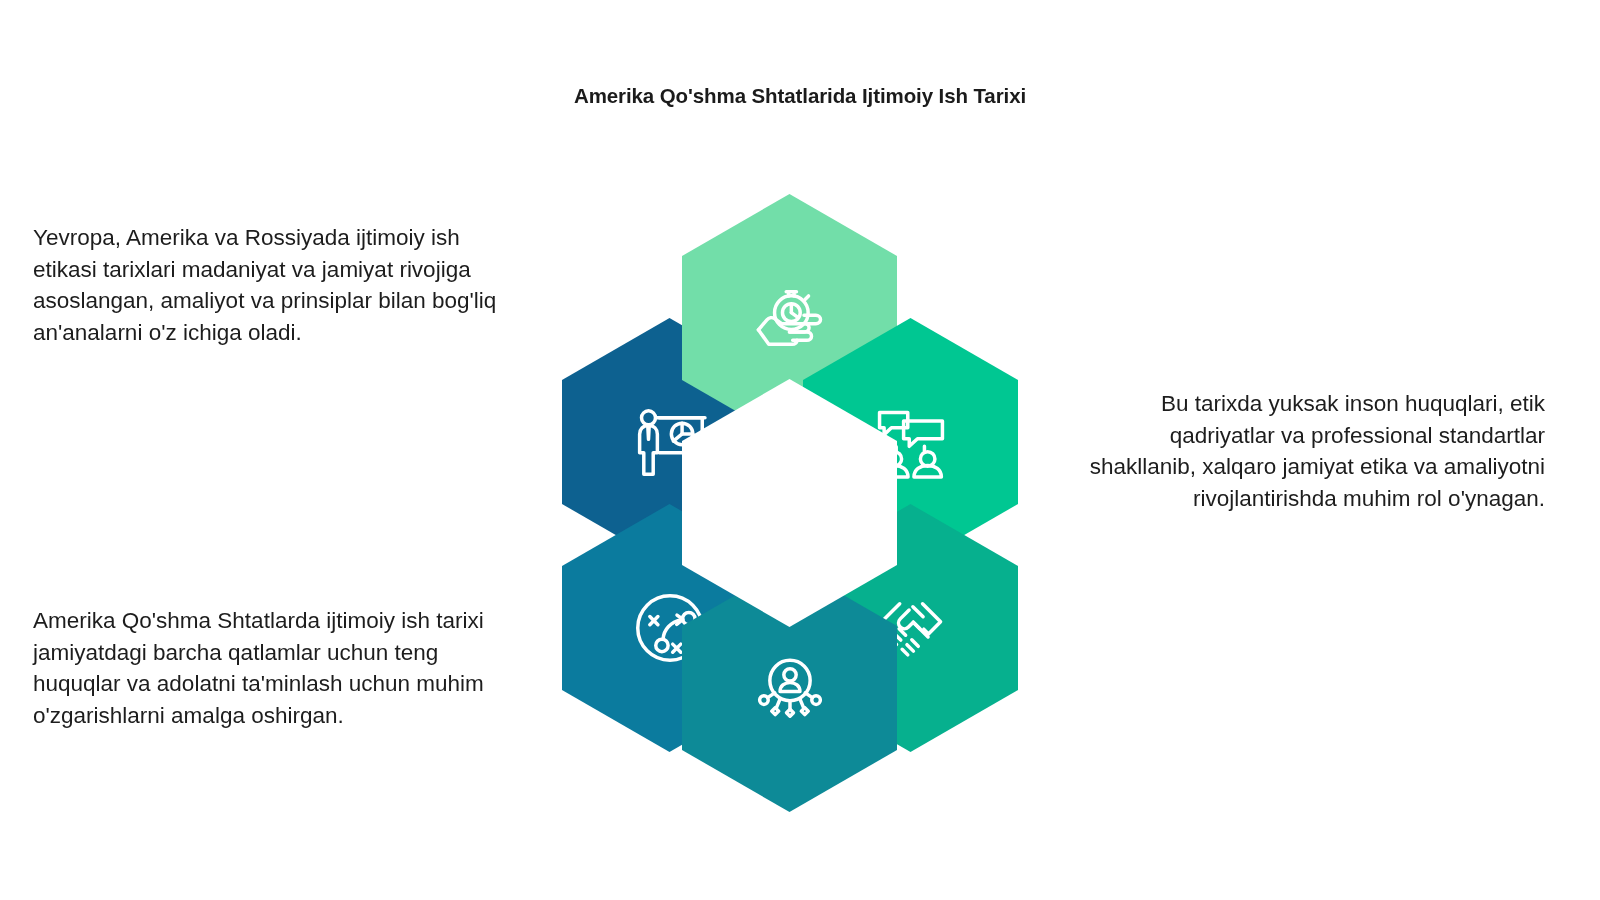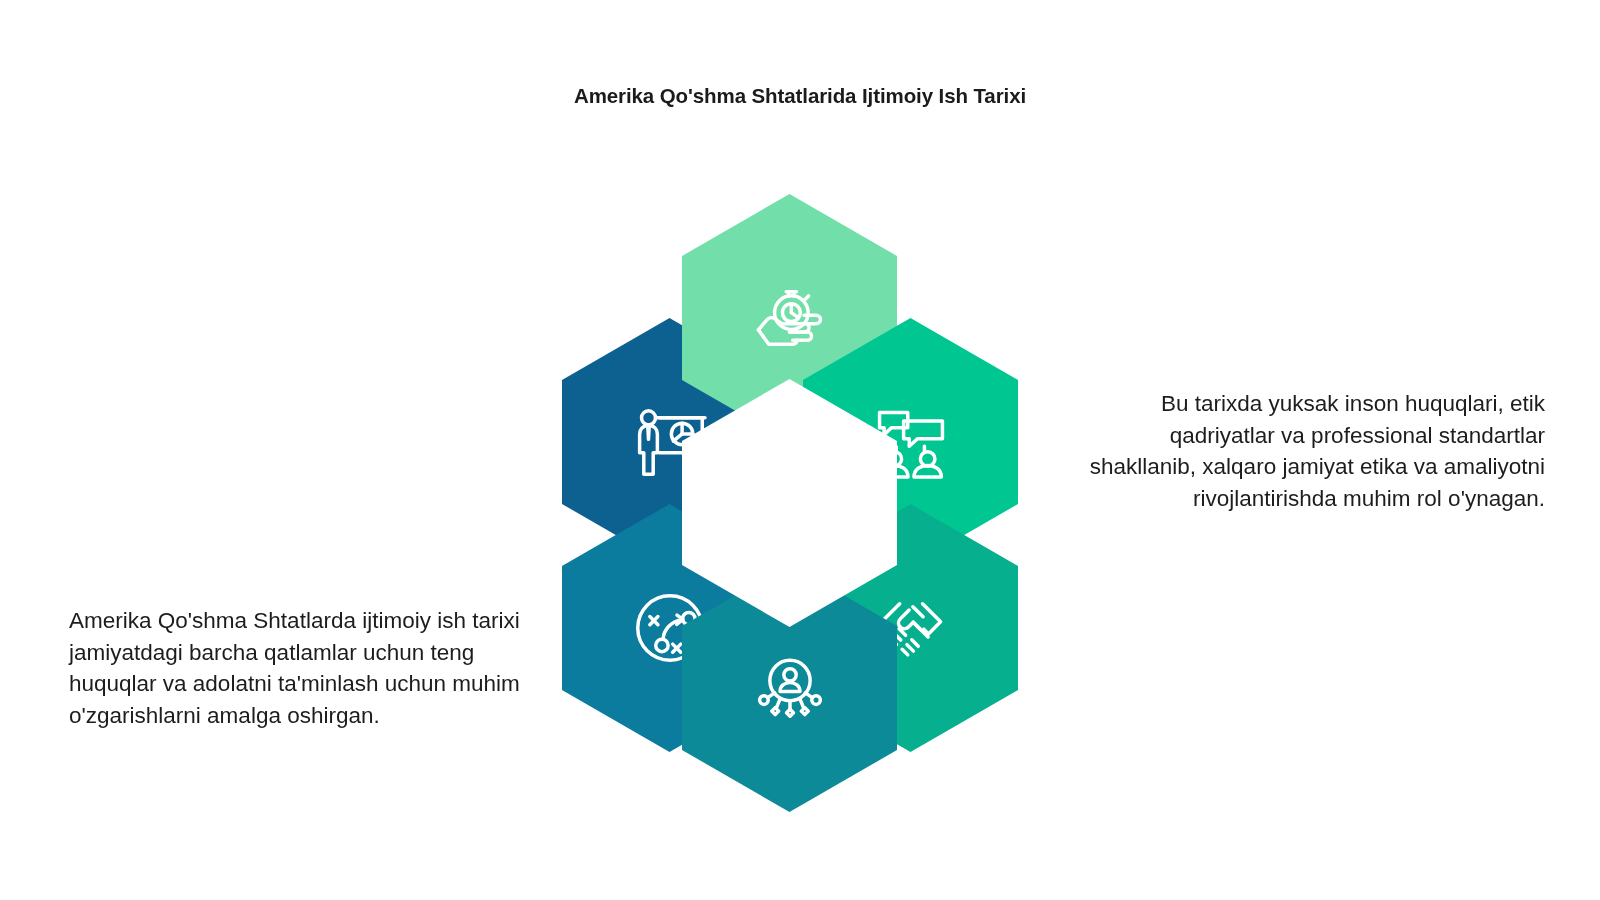--- a/index.html
+++ b/index.html
@@ -46,21 +46,20 @@
     top: 222px;
     width: 470px;
     text-align: left;
   }
 
   #text-bottom-left {
     left: 33px;
     top: 605px;
     width: 470px;
     text-align: left;
-    margin-left: 36px;
   }
 
   #text-right {
     left: 1085px;
     top: 388px;
     width: 460px;
     text-align: right;
   }
 
   
@@ -115,20 +114,21 @@
     clip-path: polygon(50% 0%, 100% 25%, 100% 75%, 50% 100%, 0% 75%, 0% 25%);
   }
 </style>
 </head>
 <body>
 
 <div id="stage" style="background: rgb(255, 255, 255);">
 
   <div id="page-title">Amerika Qo'shma Shtatlarida Ijtimoiy Ish Tarixi</div>
 
+  <div class="side-text" id="text-top-left">Yevropa, Amerika va Rossiyada ijtimoiy ish etikasi tarixlari madaniyat va jamiyat rivojiga asoslangan, amaliyot va prinsiplar bilan bog'liq an'analarni o'z ichiga oladi.</div>
 
   <div class="side-text" id="text-bottom-left">Amerika Qo'shma Shtatlarda ijtimoiy ish tarixi jamiyatdagi barcha qatlamlar uchun teng huquqlar va adolatni ta'minlash uchun muhim o'zgarishlarni amalga oshirgan.</div>
 
   <div class="side-text" id="text-right">Bu tarixda yuksak inson huquqlari, etik qadriyatlar va professional standartlar shakllanib, xalqaro jamiyat etika va amaliyotni rivojlantirishda muhim rol o'ynagan.</div>
 
   <div id="hex-cluster">
 
     <div class="hex" id="hex-left" style="background: rgb(13, 97, 144);">
       <span class="icon-wrap">
         <svg viewBox="0 0 64 64" fill="none" stroke="#ffffff" stroke-width="2.6" stroke-linecap="round" stroke-linejoin="round">

